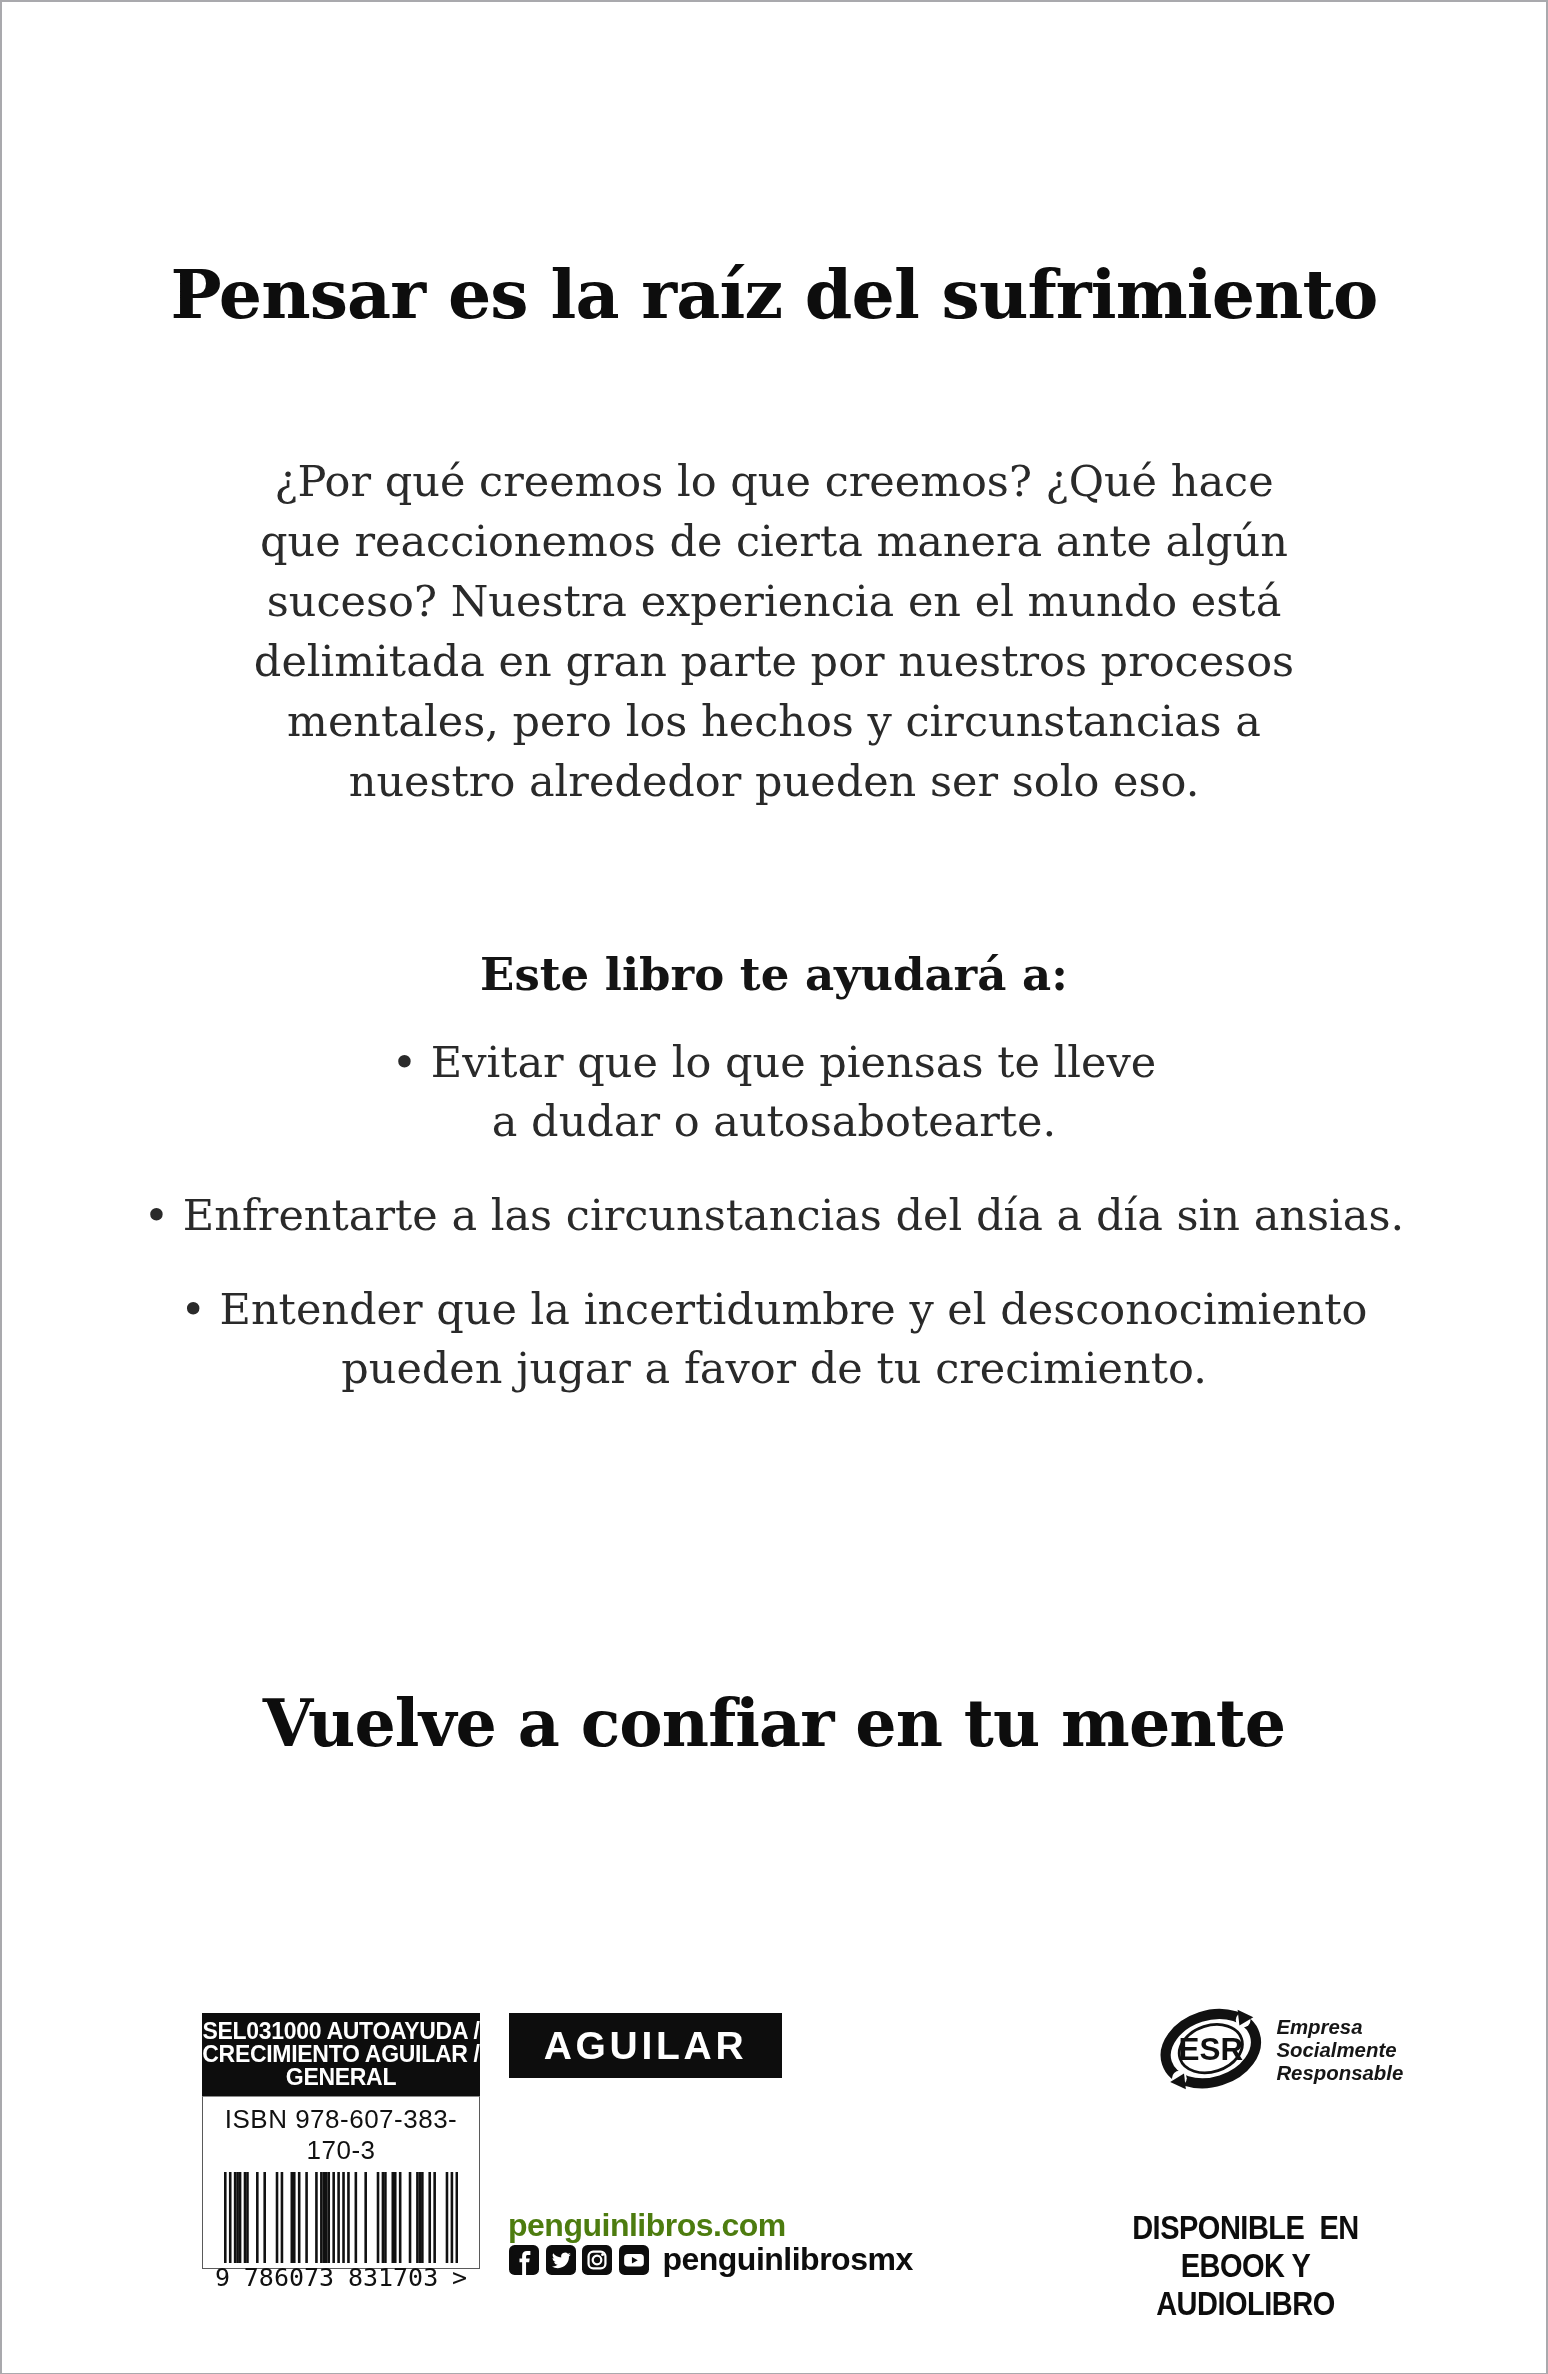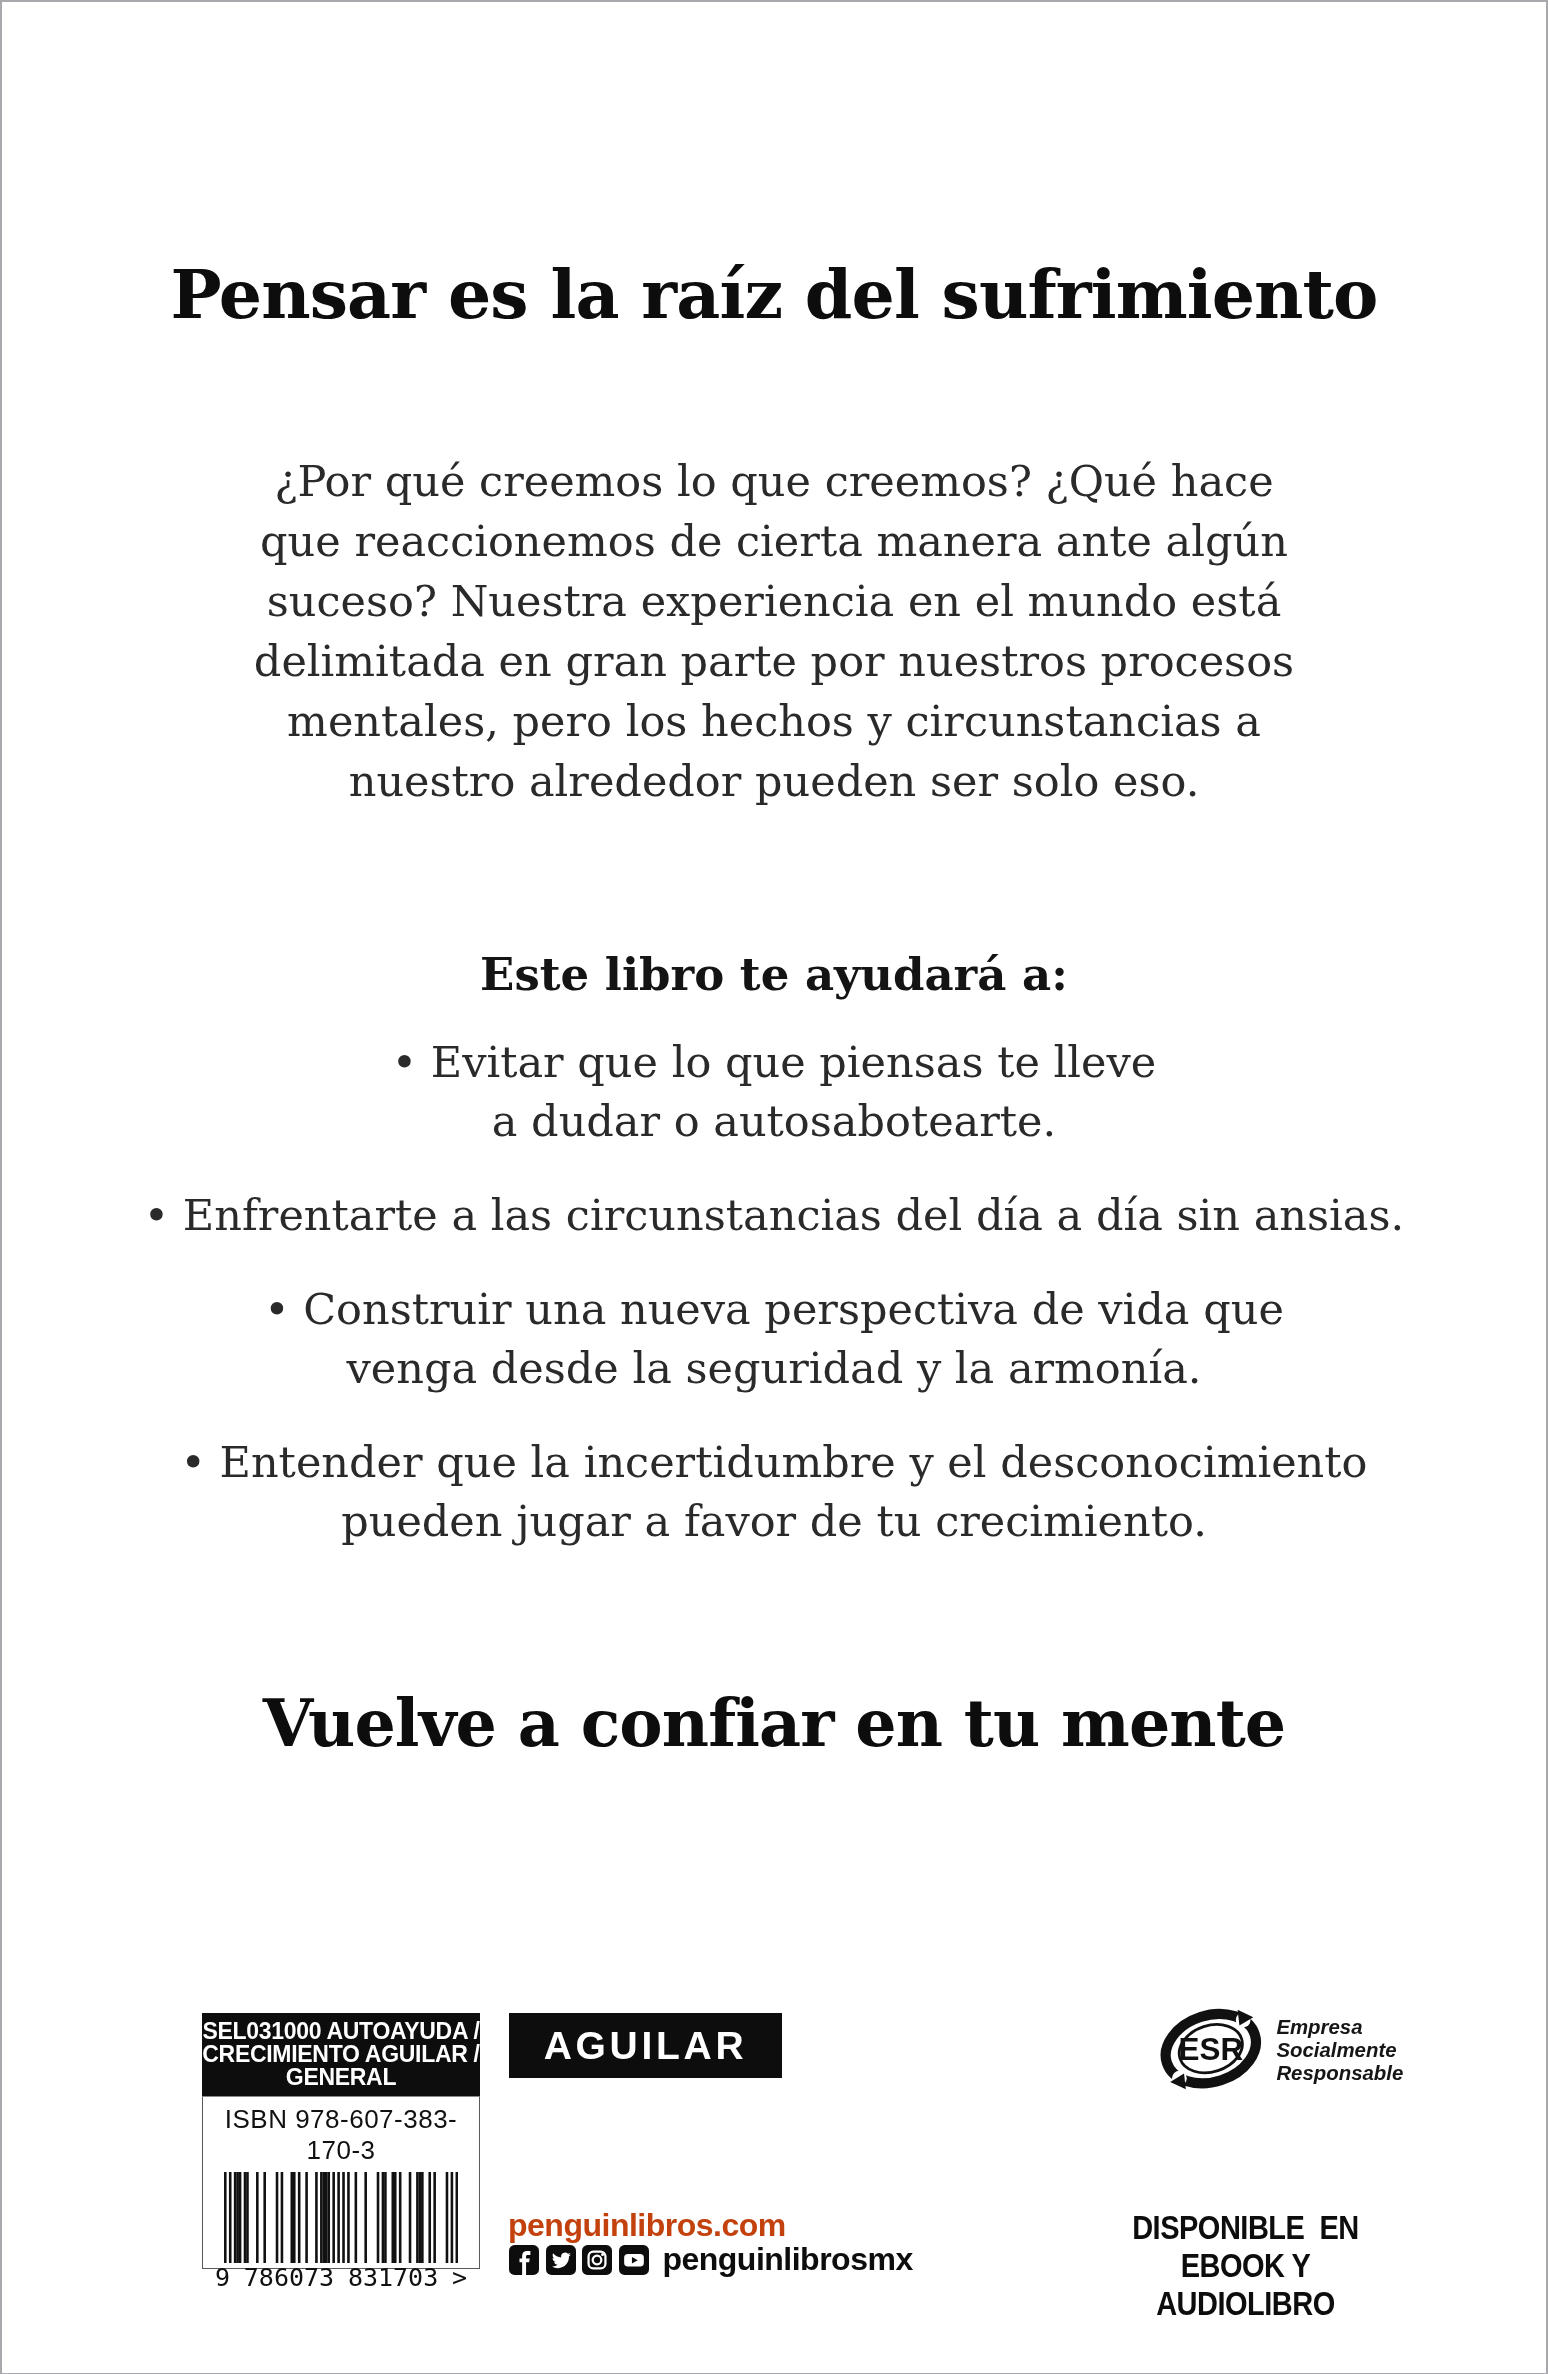--- a/index.html
+++ b/index.html
@@ -80,21 +80,21 @@
     display:flex;align-items:center;gap:7.4px;
   }
   .esr-caption{
     font-family:"Liberation Sans", sans-serif;
     font-style:italic;font-weight:bold;
     font-size:20.4px;line-height:23px;color:#161616;
   }
   .website{
     position:absolute;left:506px;top:2205px;
     font-family:"Liberation Sans", sans-serif;
-    font-weight:bold;font-size:32px;color:#c2410c;letter-spacing:-0.5px;
+    font-weight:bold;font-size:32px;color:#4d7c0f;letter-spacing:-0.5px;
   }
   .social-row{
     position:absolute;left:507px;top:2239px;
     display:flex;align-items:center;gap:6.5px;
   }
   .social-icon{width:30px;height:30px;display:block;}
   .social-handle{
     font-family:"Liberation Sans", sans-serif;
     font-weight:bold;font-size:32px;color:#0d0d0d;
     margin-left:7.4px;letter-spacing:-0.5px;
@@ -127,24 +127,20 @@
 
   <div class="list-heading">Este libro te ayudará a:</div>
 
   <div class="bullets">
     <div class="bullet">
       <div>• Evitar que lo que piensas te lleve</div>
       <div>a dudar o autosabotearte.</div>
     </div>
     <div class="bullet">
       <div>• Enfrentarte a las circunstancias del día a día sin ansias.</div>
-    </div>
-    <div class="bullet">
-      <div>• Construir una nueva perspectiva de vida que</div>
-      <div>venga desde la seguridad y la armonía.</div>
     </div>
     <div class="bullet">
       <div>• Entender que la incertidumbre y el desconocimiento</div>
       <div>pueden jugar a favor de tu crecimiento.</div>
     </div>
   </div>
 
   <div class="closing">Vuelve a confiar en tu mente</div>
 
   <div class="category-isbn">

